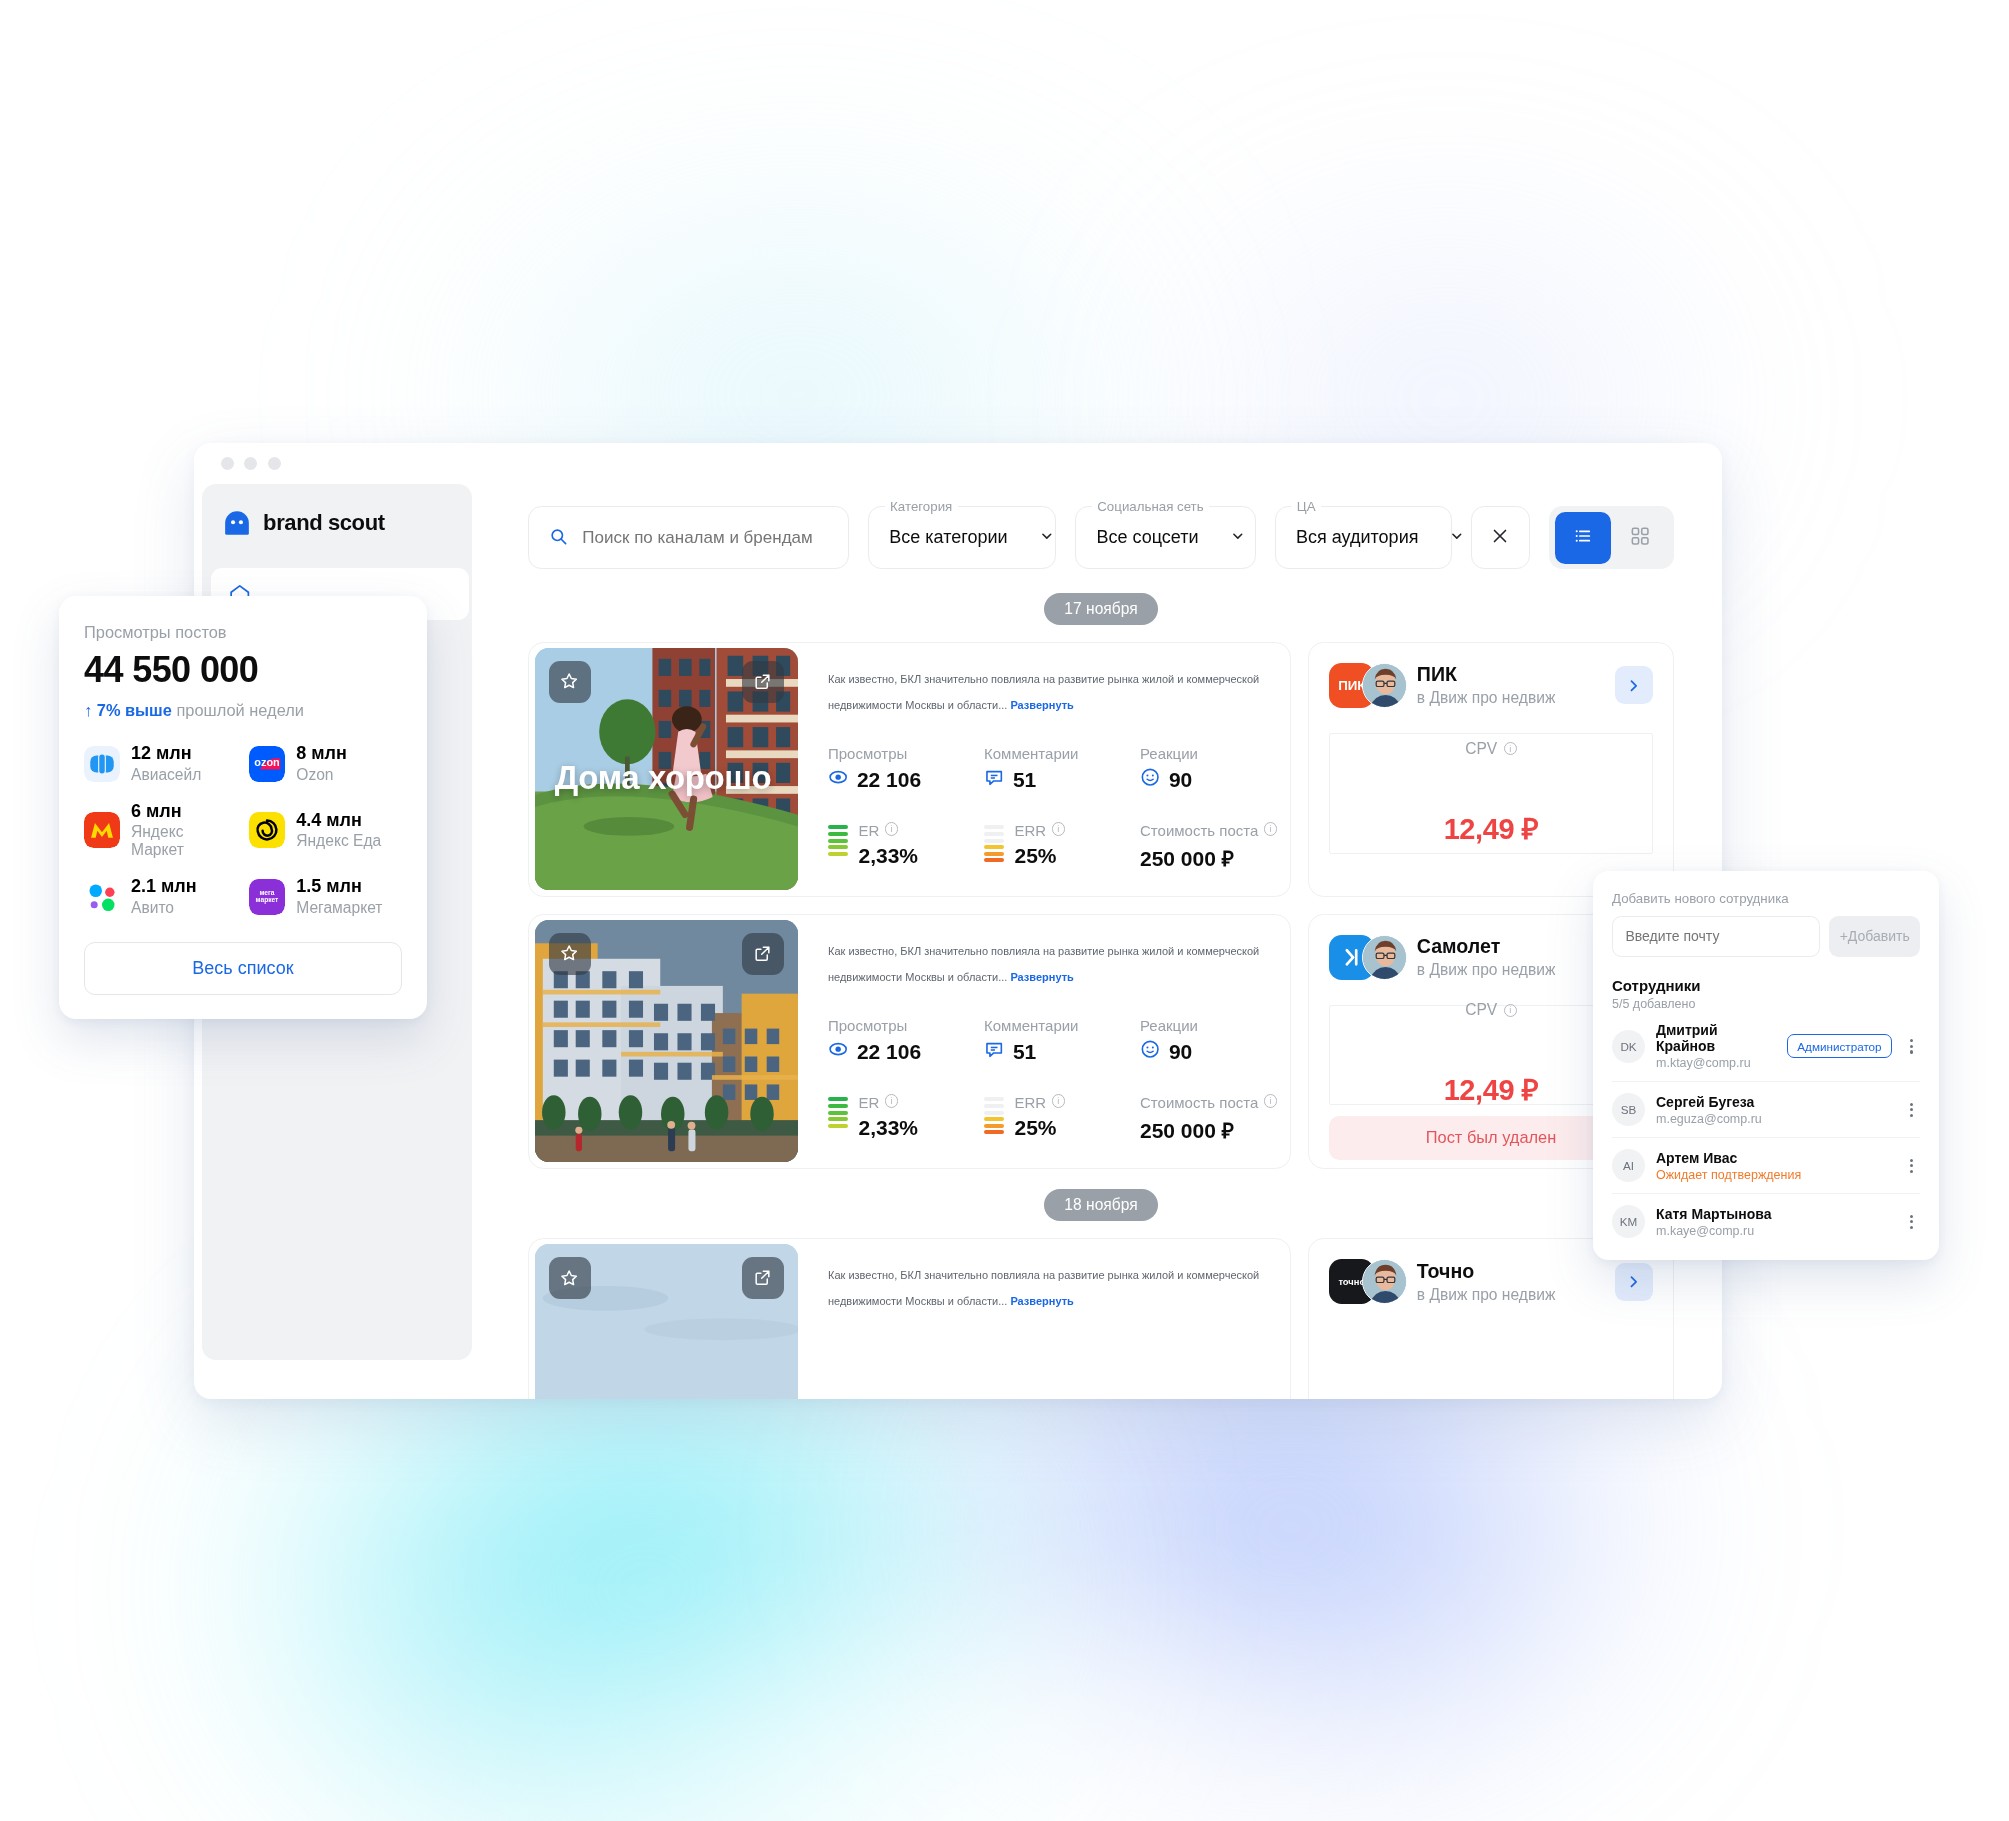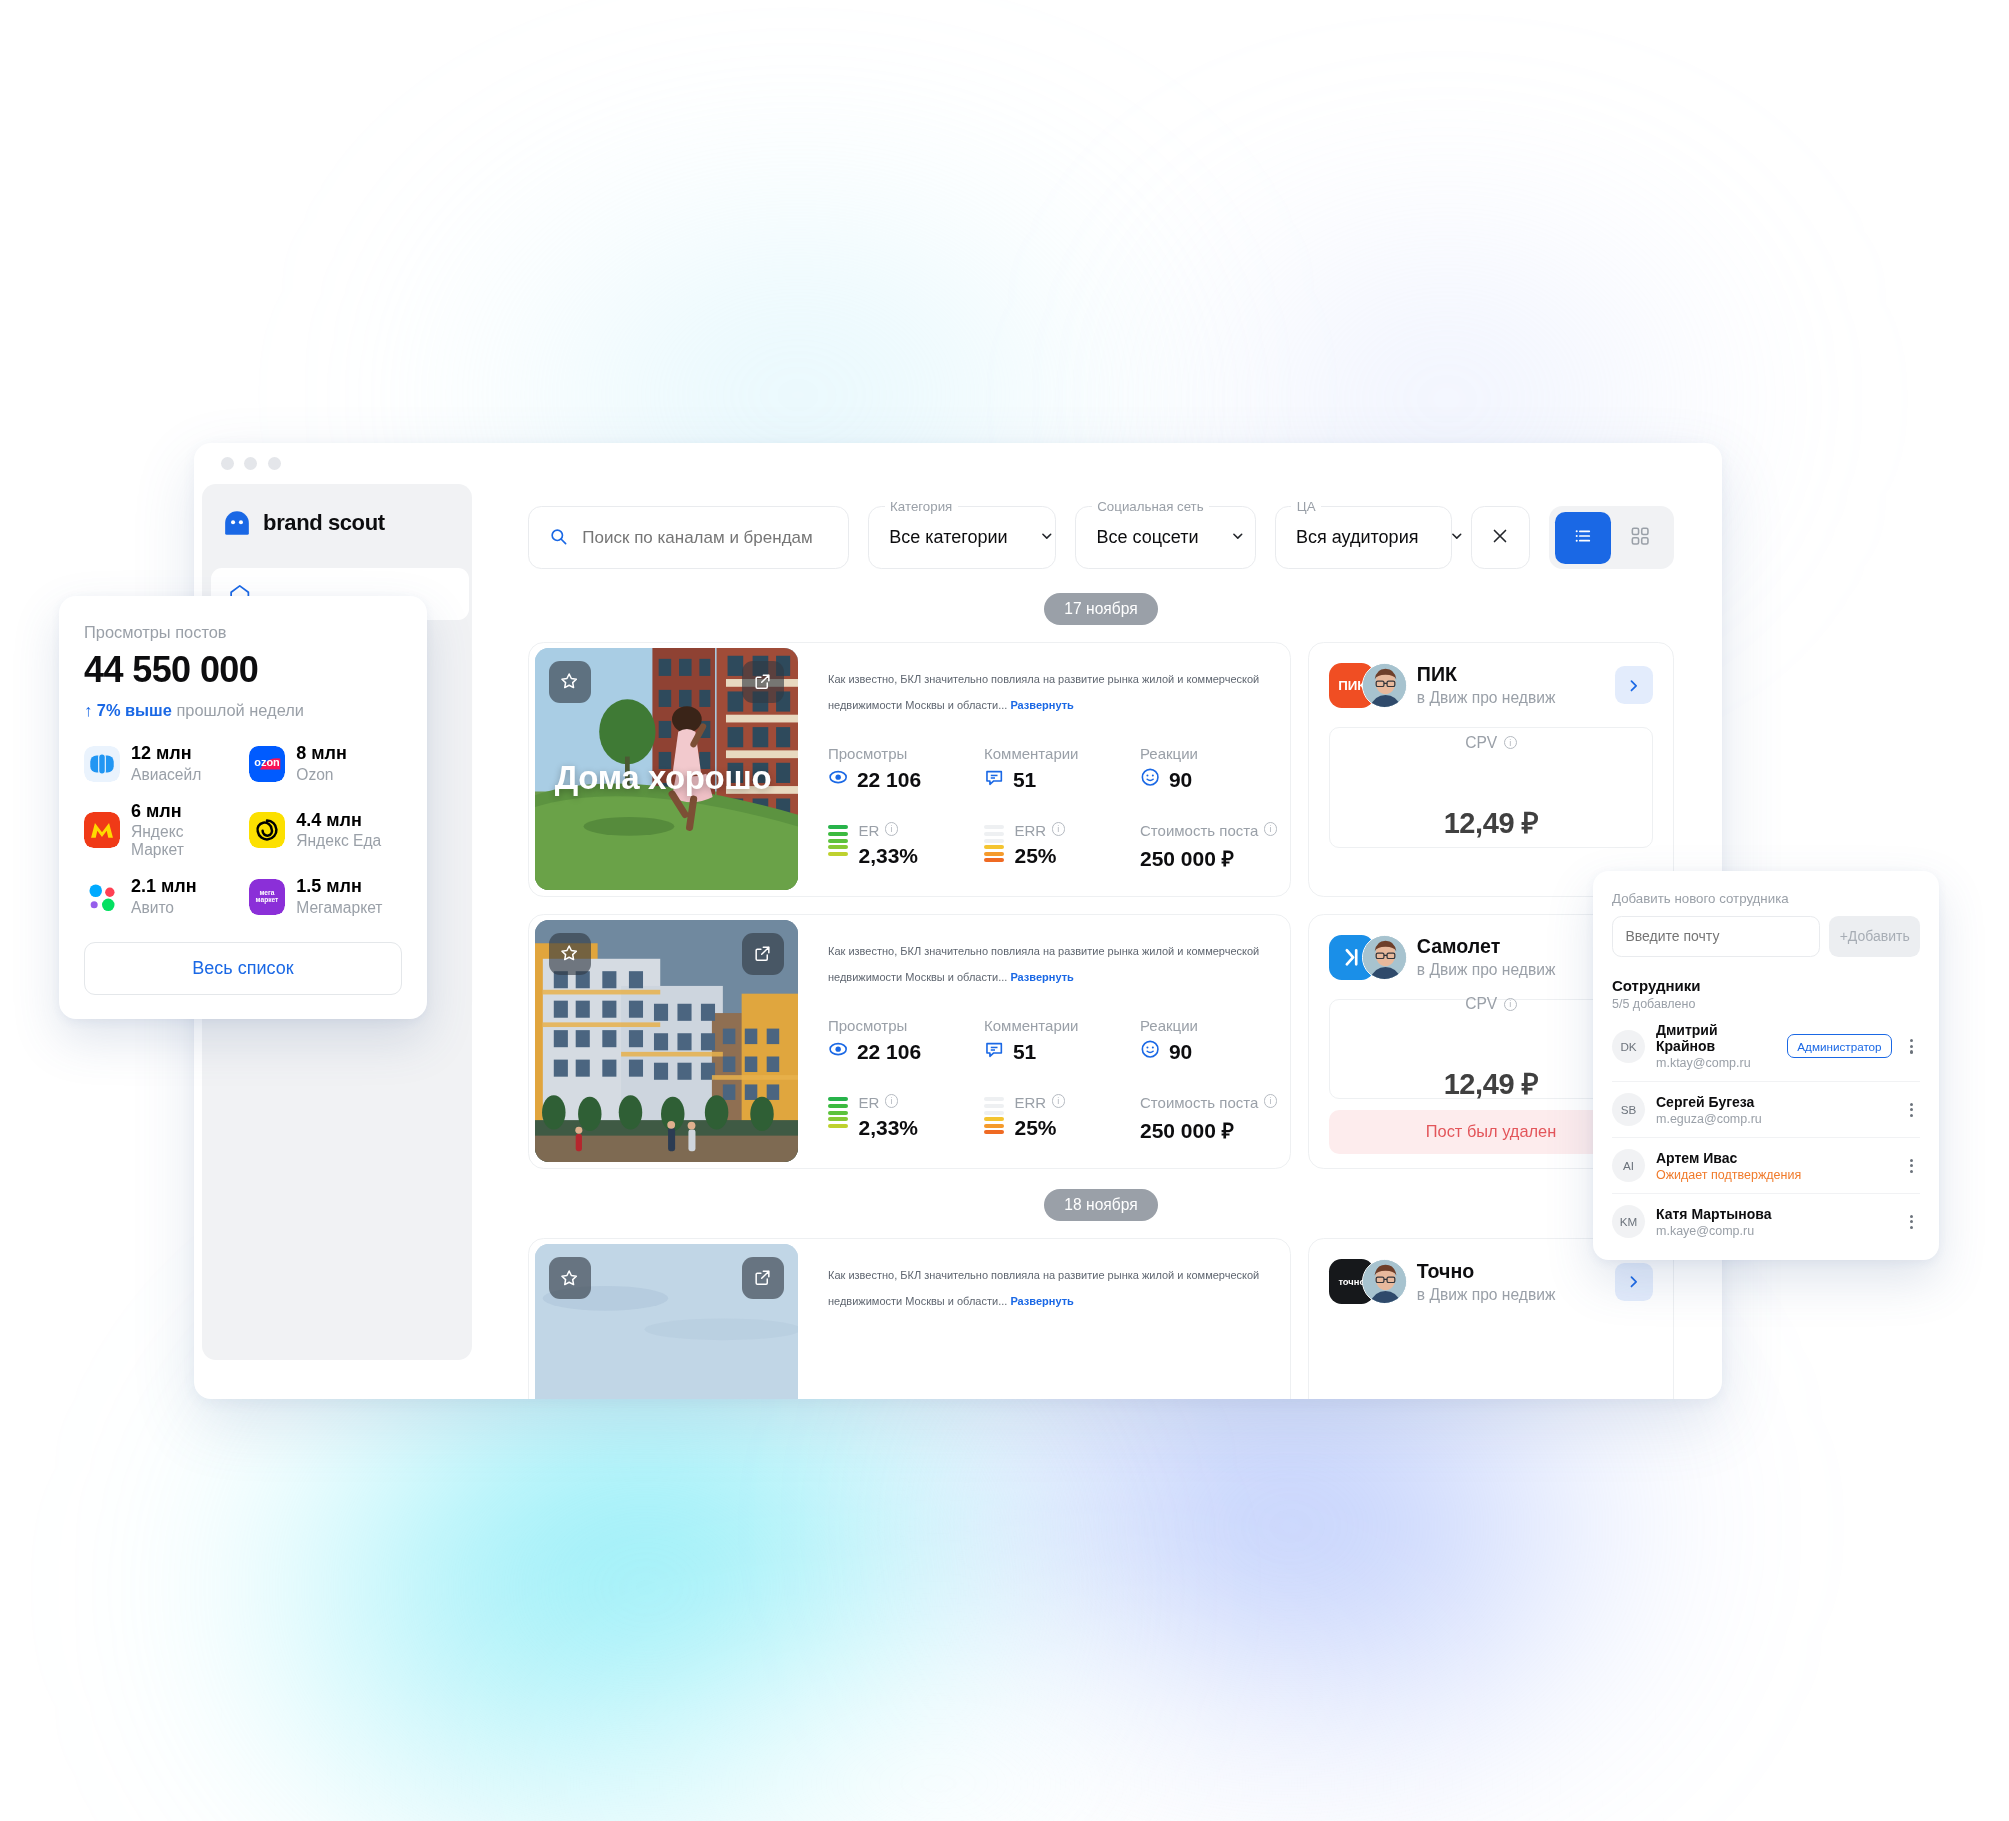--- a/index.html
+++ b/index.html
@@ -146,25 +146,25 @@
   .av-sq { position: absolute; left: 0; top: 0; width: 45px; height: 45px; border-radius: 12.5px; overflow: hidden;
            display:flex; align-items:center; justify-content:center; }
   .av-rd { position: absolute; left: 33px; top: 0; width: 45px; height: 45px; border-radius: 50%; overflow: hidden; border: 1.6px solid #fff; }
   .brand-name { font-size: 19.6px; font-weight: bold; color: #0d0d0f; }
   .brand-sub { font-size: 15.6px; color: #9aa0a8; margin-top: 3.1px; }
   .brand-arrow {
     margin-left: auto; width: 38px; height: 38px; border-radius: 9.4px; background: #e3ecfc;
     display: flex; align-items: center; justify-content: center;
   }
   .cpv-box {
-    margin-top: 19px; border: 1.3px solid #eef0f2; border-radius: 10px;
+    margin-top: 25px; border: 1.3px solid #eef0f2; border-radius: 2px;
     height: 121px; display: flex; flex-direction: column; align-items: center; justify-content: center; gap: 44px;
   }
   .cpv-label { font-size: 15.6px; color: #9aa0a8; display: flex; align-items: center; gap: 6.3px; }
-  .cpv-value { font-size: 29px; font-weight: bold; color: #404040; margin-top: 6.3px; letter-spacing: -0.4px; }
+  .cpv-value { font-size: 29px; font-weight: bold; color: #ef4444; margin-top: 6.3px; letter-spacing: -0.4px; }
   .deleted-bar {
     margin-top: 11px; background: #fdeced; border-radius: 10.2px; height: 44px;
     display: flex; align-items: center; justify-content: center;
     font-size: 16.4px; color: #e3555a;
   }
 
   
   #views-card {
     position: absolute; left: 59px; top: 596px; width: 368px;
     background: #fff; border-radius: 17px; padding: 26.6px 25px 23.5px 25px;

